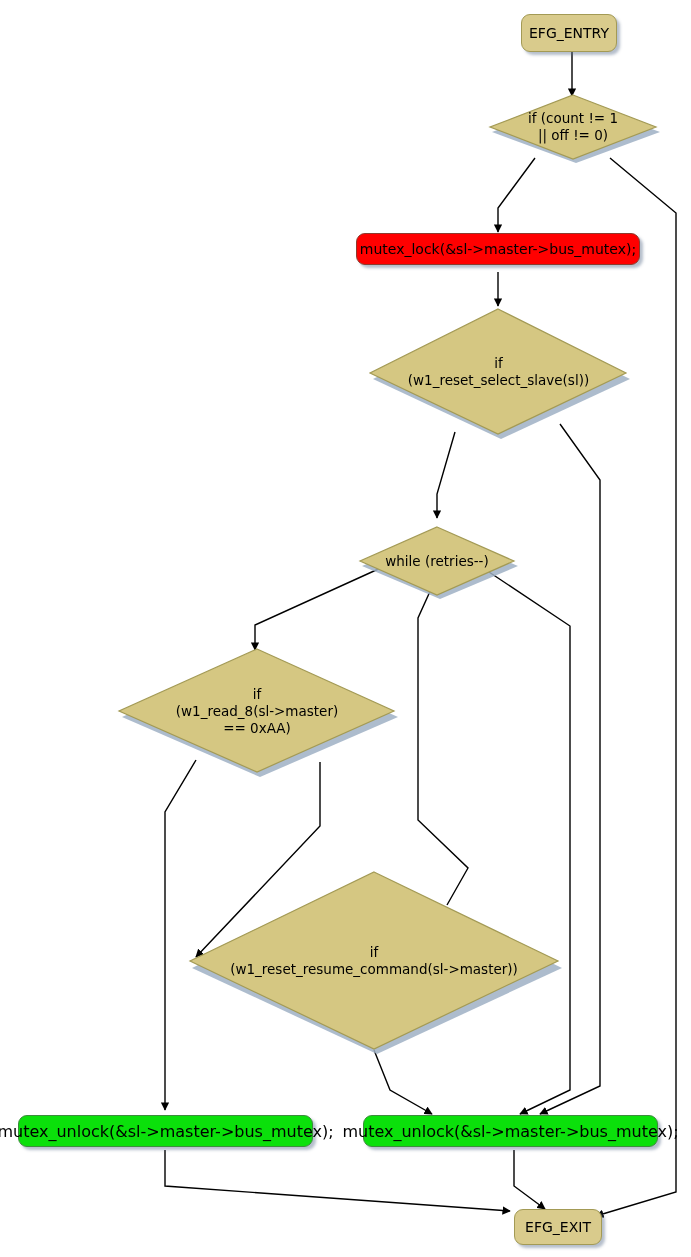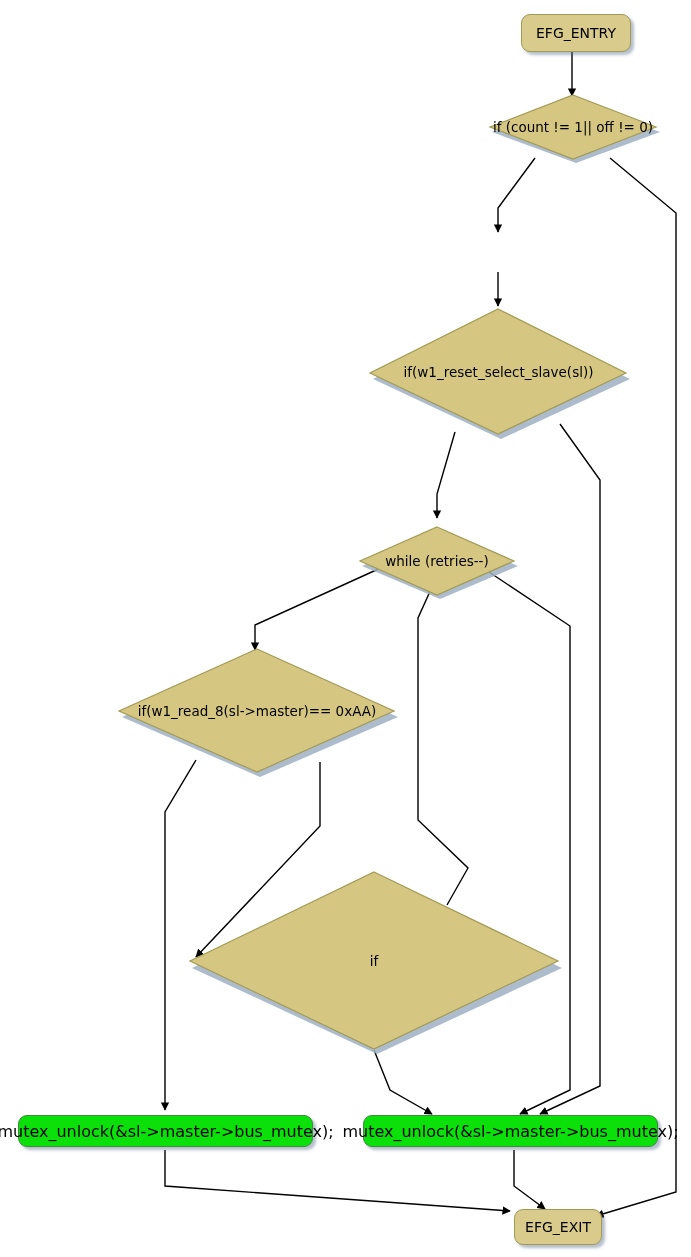--- a/index.html
+++ b/index.html
@@ -39,21 +39,21 @@
     border:1.3px solid #3D8C3D;
     color:#000;
     font-size:16px;
   }
 
   
   .diamond{position:absolute;}
   .diamond svg{position:absolute;left:0;top:0;overflow:visible;}
   .diamond .dlabel{
     position:absolute;left:0;top:0;width:100%;height:100%;
-    display:flex;align-items:center;justify-content:center;
+    display:flex;flex-direction:column;align-items:center;justify-content:center;
     font-size:13.5px;line-height:17px;color:#000;text-align:center;
     white-space:pre;pointer-events:none;
   }
   .diamond .dlabel span{display:block;}
 </style>
 </head>
 <body>
 
 <div id="canvas">
 
@@ -88,33 +88,34 @@
       <path d="M 374,1050 L 390,1090 L 432,1114"></path>
 
       <path d="M 447,905 L 468,868 L 418,820 L 418,618 L 437,576"></path>
 
       <path d="M 165,1150 L 165,1186 L 510,1211"></path>
 
       <path d="M 514,1150 L 514,1186 L 545,1209"></path>
     </g>
   </svg>
 
-  <div class="node rect terminal" style="left:521px;top:14px;width:110px;height:38px;">EFG_ENTRY</div>
+  <div class="node rect terminal" style="left:521px;top:14px;width:96px;height:38px;">EFG_ENTRY</div>
 
   <div class="diamond" style="left:488px;top:94px;width:170px;height:66px;">
     <svg width="170" height="66" viewBox="0 0 170 66">
       <polygon points="85,4 169,35 85,66 1,35" fill="#9FB0C4" opacity="0.85" transform="translate(3,3)"></polygon>
       <polygon points="85,1 168,33 85,65 2,33" fill="#D5C782" stroke="#A39A55" stroke-width="1.2"></polygon>
     </svg>
     <div class="dlabel">
       <span>if (count != 1</span>
       <span>|| off != 0)</span>
     </div>
   </div>
 
+  <div class="node rect danger" style="left:356px;top:233px;width:284px;height:32px;">mutex_lock(&amp;sl-&gt;master-&gt;bus_mutex);</div>
 
   <div class="diamond" style="left:369px;top:308px;width:259px;height:128px;">
     <svg width="259" height="128" viewBox="0 0 259 128">
       <polygon points="129,4 258,68 129,128 1,68" fill="#9FB0C4" opacity="0.85" transform="translate(3,3)"></polygon>
       <polygon points="129,1 257,65 129,126 1,65" fill="#D5C782" stroke="#A39A55" stroke-width="1.2"></polygon>
     </svg>
     <div class="dlabel">
       <span>if</span>
       <span>(w1_reset_select_slave(sl))</span>
     </div>
@@ -142,20 +143,21 @@
     </div>
   </div>
 
   <div class="diamond" style="left:188px;top:871px;width:372px;height:180px;">
     <svg width="372" height="180" viewBox="0 0 372 180">
       <polygon points="186,4 371,94 186,180 1,94" fill="#9FB0C4" opacity="0.85" transform="translate(3,3)"></polygon>
       <polygon points="186,1 370,90 186,178 2,90" fill="#D5C782" stroke="#A39A55" stroke-width="1.2"></polygon>
     </svg>
     <div class="dlabel">
       <span>if</span>
+      <span>(w1_reset_resume_command(sl-&gt;master))</span>
     </div>
   </div>
 
   <div class="node rect ok" style="left:18px;top:1115px;width:295px;height:32px;">mutex_unlock(&amp;sl-&gt;master-&gt;bus_mutex);</div>
 
   <div class="node rect ok" style="left:363px;top:1115px;width:295px;height:32px;">mutex_unlock(&amp;sl-&gt;master-&gt;bus_mutex);</div>
 
   <div class="node rect terminal" style="left:514px;top:1209px;width:88px;height:36px;">EFG_EXIT</div>
 
 </div>

